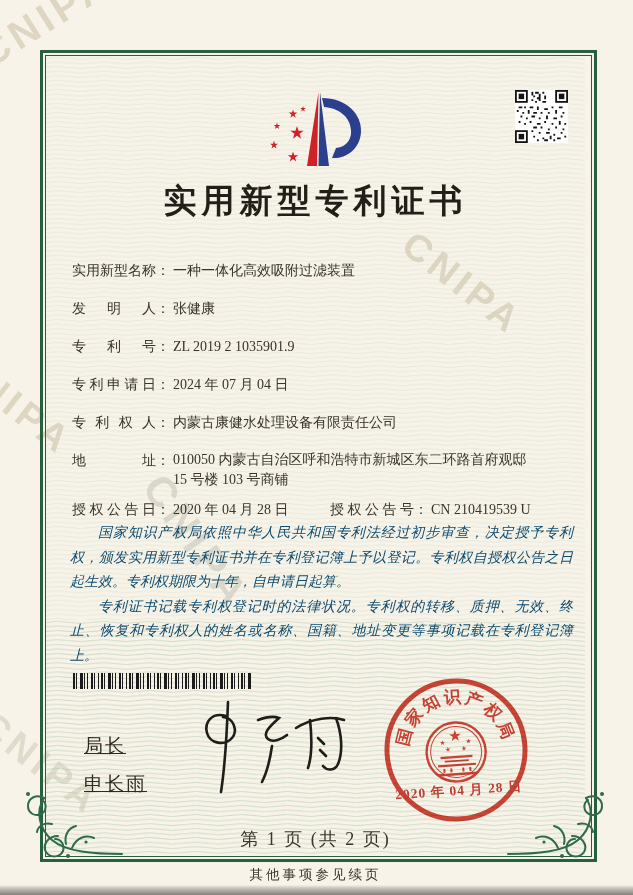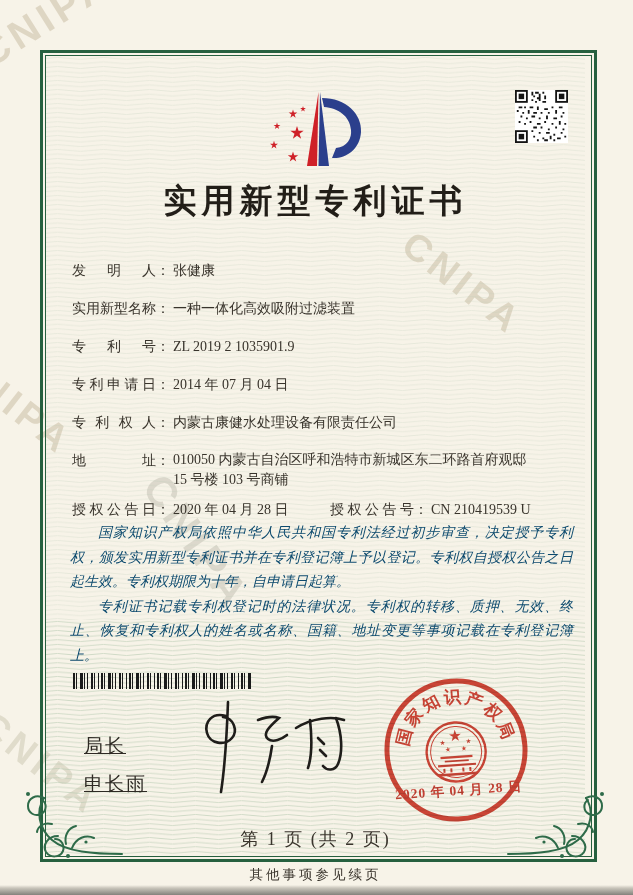--- a/index.html
+++ b/index.html
@@ -184,30 +184,30 @@
     <use href="#fp"></use>
       <use href="#fp" x="22"></use>
       <use href="#fp" y="22"></use>
     <path fill="#141414" d="M9 1h1v2h-1zM11 1h2v1h-2zM15 1h1v1h-1zM13 2h1v2h-1zM10 3h1v1h-1zM12 4h2v1h-2zM16 3h1v2h-1zM9 5h1v1h-1zM13 5h1v1h-1zM11 6h1v1h-1zM15 6h2v1h-2zM2 9h2v1h-2zM5 9h1v1h-1zM8 9h2v1h-2zM12 9h1v2h-1zM16 10h2v1h-2zM20 9h1v1h-1zM24 9h2v1h-2zM1 11h1v1h-1zM4 12h1v1h-1zM7 11h1v2h-1zM10 12h2v1h-2zM14 12h1v1h-1zM18 12h1v1h-1zM22 11h1v2h-1zM26 12h1v1h-1zM3 14h1v1h-1zM6 15h1v1h-1zM9 14h2v1h-2zM13 15h1v1h-1zM17 14h1v2h-1zM21 15h2v1h-2zM25 14h1v1h-1zM2 17h1v1h-1zM5 18h1v1h-1zM8 17h1v1h-1zM12 18h2v1h-2zM16 17h1v1h-1zM20 18h1v1h-1zM24 17h1v2h-1zM27 18h1v1h-1zM10 20h2v1h-2zM14 20h1v1h-1zM18 21h1v1h-1zM22 20h1v1h-1zM26 21h1v1h-1zM9 22h1v1h-1zM13 23h1v1h-1zM17 23h2v1h-2zM21 24h1v1h-1zM25 23h1v1h-1zM10 25h1v1h-1zM15 26h1v1h-1zM19 25h1v2h-1zM23 26h2v1h-2zM27 25h1v1h-1zM12 27h1v1h-1zM16 27h2v1h-2zM21 27h1v1h-1z"></path>
   </svg>
 
   <div class="title">实用新型专利证书</div>
 
   <div class="fields">
     <div class="frow">
+      <span class="lbl">实用新型名称</span><span class="colon">：</span><span class="val">一种一体化高效吸附过滤装置</span>
+    </div>
+    <div class="frow">
       <span class="lbl">发明人</span><span class="colon">：</span><span class="val">张健康</span>
     </div>
     <div class="frow">
-      <span class="lbl">实用新型名称</span><span class="colon">：</span><span class="val">一种一体化高效吸附过滤装置</span>
-    </div>
-    <div class="frow">
       <span class="lbl">专利号</span><span class="colon">：</span><span class="val">ZL 2019 2 1035901.9</span>
     </div>
     <div class="frow">
-      <span class="lbl">专利申请日</span><span class="colon">：</span><span class="val">2014 年 07 月 04 日</span>
+      <span class="lbl">专利申请日</span><span class="colon">：</span><span class="val">2024 年 07 月 04 日</span>
     </div>
     <div class="frow">
       <span class="lbl">专利权人</span><span class="colon">：</span><span class="val">内蒙古康健水处理设备有限责任公司</span>
     </div>
     <div class="frow frow-addr">
       <span class="lbl">地址</span><span class="colon">：</span><span class="val val-addr">010050 内蒙古自治区呼和浩特市新城区东二环路首府观邸 15 号楼 103 号商铺</span>
     </div>
     <div class="frow">
       <span class="pair1"><span class="lbl">授权公告日</span><span class="colon">：</span><span class="val">2020 年 04 月 28 日</span></span><span><span class="lbl">授权公告号</span><span class="colon">：</span><span class="val">CN 210419539 U</span></span>
     </div>

